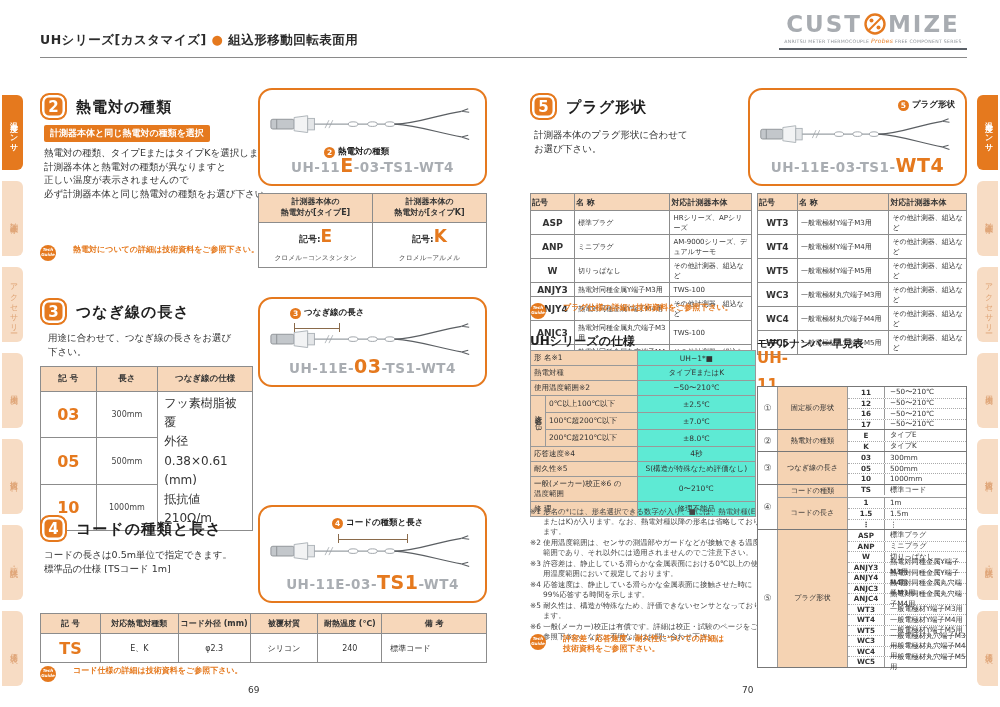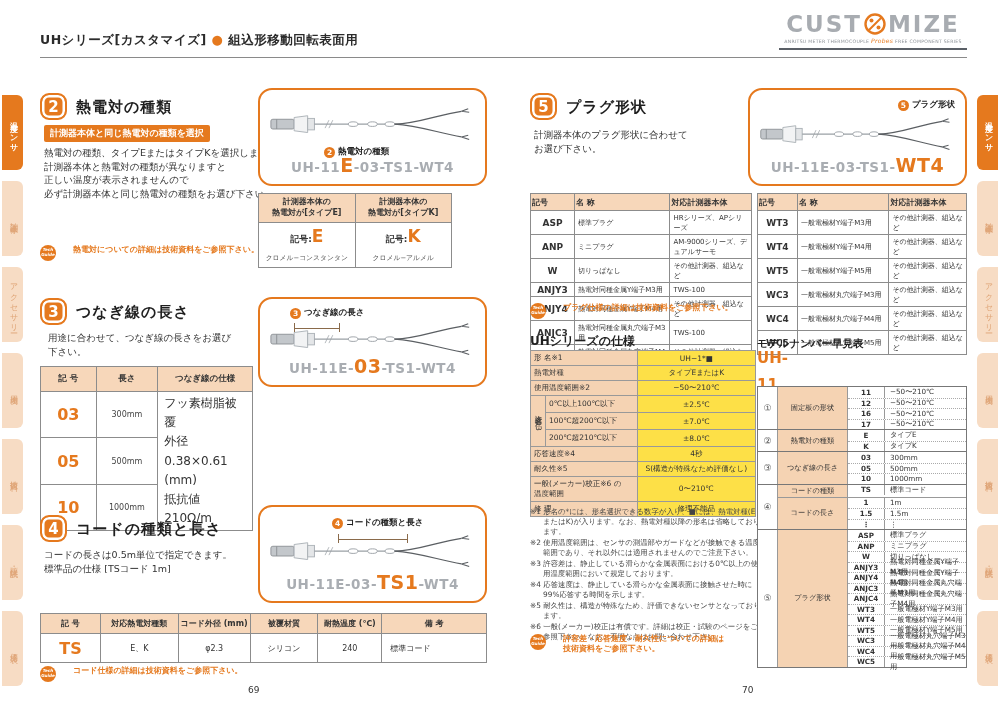--- a/index.html
+++ b/index.html
@@ -44,21 +44,21 @@
   .co-num { width:11px; height:11px; border-radius:50%; background:#e5791e; color:#fff; font-size:7.5px; font-weight:bold; display:flex; align-items:center; justify-content:center; flex:none; }
   .dim { position:absolute; height:9px; border-left:1px solid #8a6a4a; border-right:1px solid #8a6a4a; }
   .dim::after { content:""; position:absolute; left:0; right:0; top:50%; border-top:1px solid #8a6a4a; }
   .fig-part { position:absolute; bottom:7px; left:0; width:100%; text-align:center; color:#a9adb2; font-weight:bold; font-size:13.5px; letter-spacing:.5px; line-height:20px; }
   .fig-part .hl { color:#e5791e; font-size:19px; }
 
   
   table { border-collapse:collapse; }
   .hdr { background:#f7d7ba; font-weight:bold; color:#333; }
 
-  .ek-table { position:absolute; left:258px; top:193px; width:194px; }
+  .ek-table { position:absolute; left:258px; top:193px; width:229px; }
   .ek-table td { border:1px solid #8c8c8c; text-align:center; }
   .ek-table .hdr td { font-size:8px; padding:3px 2px; white-space:pre-line; line-height:1.35; background:#f7d7ba; }
   .ek-table .bdy td { padding:3px 2px 4px; background:#fff; }
   .ek-sym { font-size:9px; font-weight:bold; color:#333; }
   .ek-sym .big { color:#e5791e; font-size:17px; }
   .ek-name { font-size:6.8px; color:#555; margin-top:7px; }
 
   .len-table { position:absolute; left:40px; top:366px; width:213px; }
   .len-table td { border:1px solid #8c8c8c; text-align:center; }
   .len-table .hdr td { font-size:8.5px; padding:6px 1px; }
@@ -78,21 +78,21 @@
   .plug-table td { border:1px solid #8c8c8c; font-size:7px; padding:1.5px 3px; color:#333; }
   .plug-table .hdr td { font-size:8px; text-align:left; padding:2.5px 1px; }
   .pcode { color:#e5791e; font-weight:bold; font-size:9px !important; text-align:center; }
   #plug-left { left:530px; top:193px; width:222px; }
   #plug-right { left:757px; top:193px; width:210px; }
 
   .spec-title { position:absolute; left:530px; top:333px; font-size:12px; font-weight:bold; color:#1f1f1f; }
   .spec-table { position:absolute; left:530px; top:350px; width:226px; }
   .spec-table td { border:1px solid #999; font-size:7.5px; padding:2px 3px; }
   .spec-table .lab { background:#f5d3b3; }
-  .spec-table .val { text-align:center; background:#fde047; }
+  .spec-table .val { text-align:center; background:#5eead4; }
   .spec-table .tol { background:#f5d3b3; writing-mode:vertical-rl; text-align:center; font-size:7.5px; letter-spacing:2px; padding:2px 1px; }
   .spec-table .dotted td { border-top:1px dotted #aaa; }
 
   .notes { position:absolute; left:530px; top:507px; width:232px; font-size:7.4px; color:#444; line-height:10px; }
   .notes div { padding-left:13px; text-indent:-13px; margin-bottom:1px; }
 
   
   .model-title { position:absolute; left:757px; top:337px; font-size:10.5px; font-weight:bold; color:#1f1f1f; }
   .model-part { position:absolute; left:757px; top:350px; display:flex; align-items:flex-start;flex-direction:column; }
   .seg { display:inline-flex; flex-direction:column; align-items:center; }

